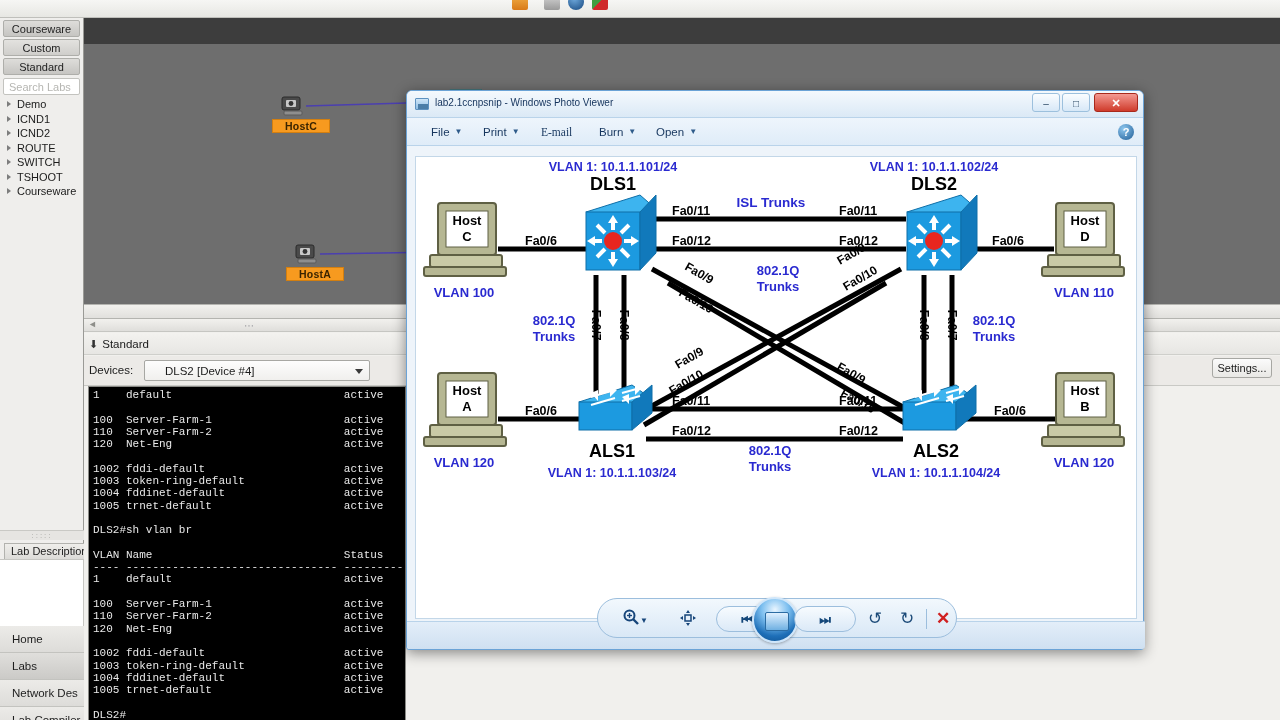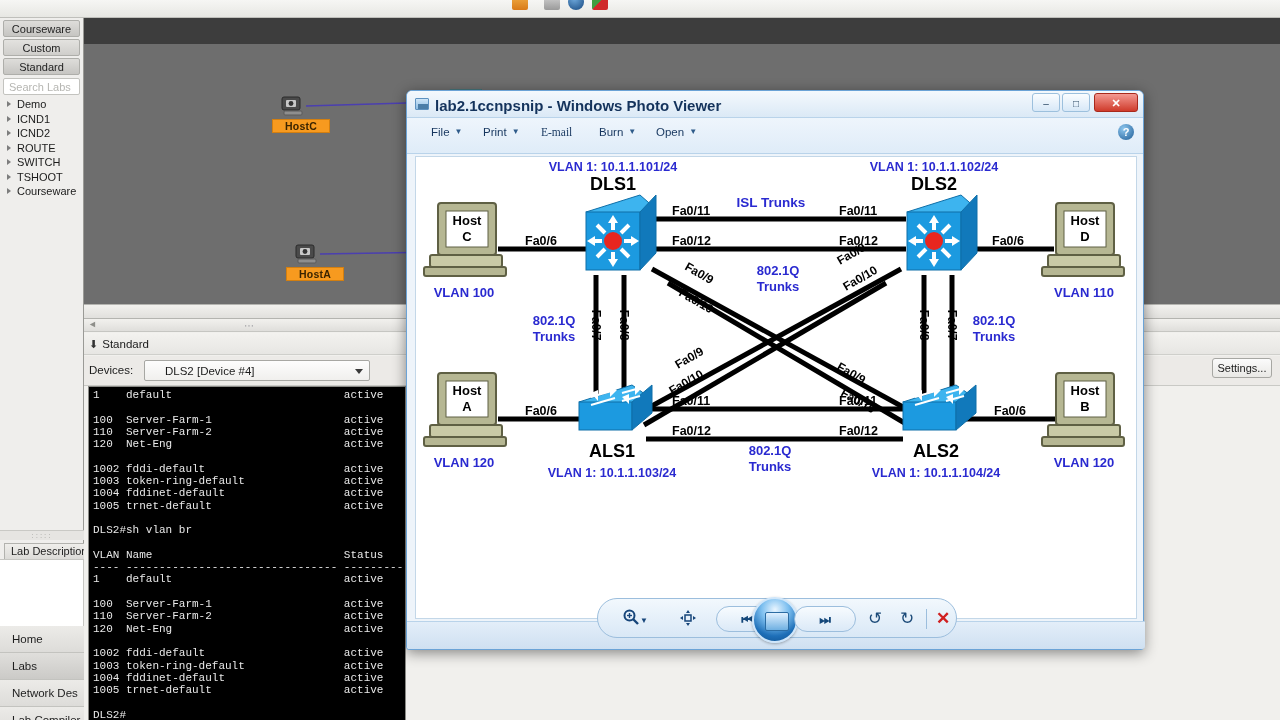--- a/index.html
+++ b/index.html
@@ -108,30 +108,30 @@
   }
   #terminal .row { display:block; height:12.3px; }
   
   #photo-viewer {
     position:absolute; left:406px; top:90px; width:738px; height:560px;
     background:#eef4fa; border:1px solid #6ba3d6; border-radius:6px 6px 3px 3px;
     box-shadow:0 3px 14px rgba(0,0,0,.45);
   }
   #pv-titlebar { position:relative; height:27px;
      background:linear-gradient(#f4f9fd,#dbe9f6); border-radius:5px 5px 0 0; border-bottom:1px solid #b9d3ea;}
-  #pv-title { position:absolute; left:28px; top:6px; font-size:15px; color:#14335c; white-space:nowrap;font-weight:bold;}
+  #pv-title { position:absolute; left:28px; top:6px; font-size:10px; color:#14335c; white-space:nowrap;}
   #pv-icon { position:absolute; left:8px; top:7px; width:14px; height:12px; background:linear-gradient(#cfe6f8,#8dbde4); border:1px solid #5e92c0; border-radius:1px;}
   #pv-icon:after { content:""; position:absolute; left:2px; top:5px; width:10px; height:5px; background:#4b7ea8;}
   .winbtn { position:absolute; top:2px; width:28px; height:19px; border:1px solid #9cc0dd; border-radius:3px;
      background:linear-gradient(#fafdff,#d7e8f7); cursor:default;}
   #btn-min { right:83px; } #btn-max { right:53px; } 
   #btn-close { right:5px; width:44px; background:linear-gradient(#f49a92,#cf3b2b); border-color:#a8291c;}
   .winbtn .g { position:absolute; left:0; right:0; top:4px; text-align:center; font-size:10px; color:#2d4a66; line-height:11px;}
   #btn-close .g { color:#fff; font-weight:bold; font-size:11px;}
-  #pv-menubar { position:relative; height:36px; background:linear-gradient(#eef5fc,#dfecf8); border-bottom:1px solid #b9d3ea;}
+  #pv-menubar { position:relative; height:28px; background:linear-gradient(#eef5fc,#dfecf8); border-bottom:1px solid #b9d3ea;}
   .pv-menu { position:absolute; top:6px; height:17px; line-height:16px; font-size:11.5px; color:#16365e; cursor:default; white-space:nowrap;}
   .pv-menu .mc { display:inline-block; margin-left:5px; font-size:8px; vertical-align:2px; color:#2e5b8a;}
   #pv-help { position:absolute; right:9px; top:6px; width:16px; height:16px; border-radius:50%;
      background:radial-gradient(circle at 35% 30%, #8dc6ee, #1f5d96); color:#fff; font-size:11px; font-weight:bold;
      text-align:center; line-height:16px; cursor:default;}
   #pv-canvas { position:absolute; left:8px; top:65px; width:722px; height:463px; background:#fff; border:1px solid #c3d7e8; overflow:hidden;}
   #pv-controls { position:absolute; left:0; bottom:0; width:738px; height:28px;
      background:linear-gradient(#e3eef9,#cfe0f1); border-top:1px solid #b9d3ea; border-radius:0 0 3px 3px;}
   #ctrl-pill {
     position:absolute; left:190px; top:-24px; width:360px; height:40px;

